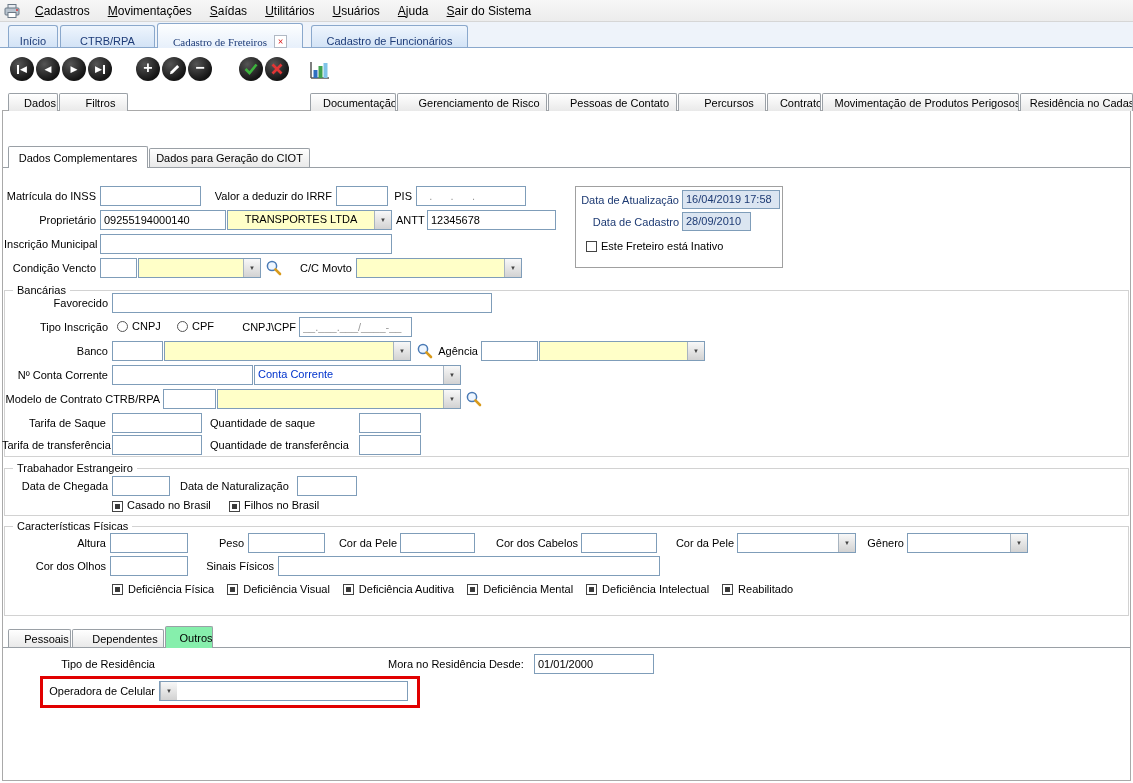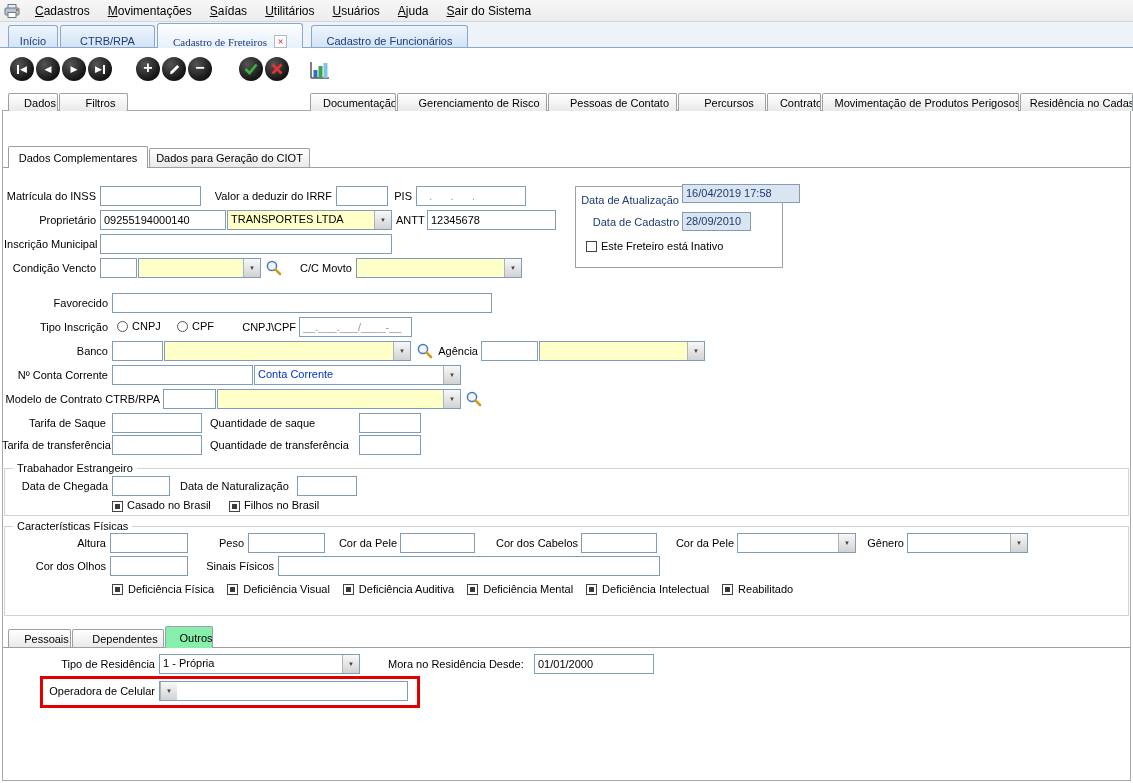--- a/index.html
+++ b/index.html
@@ -66,21 +66,21 @@
     position:absolute; height:20px; background:#fff; border:1px solid #7f9db9;
     font-family:"Liberation Sans", sans-serif; font-size:11px; padding:2px 3px; z-index:5; white-space:pre;
   }
   .inp.mask { color:#999; }
   .combo {
     position:absolute; height:20px; border:1px solid #7f9db9; background:#fff;
     display:flex; align-items:stretch; font-size:11px; z-index:5; cursor:pointer;
   }
   .combo.yellow { background:#ffffc8; }
   .combo .ct { flex:1; padding:2px 3px; overflow:hidden; white-space:pre; }
-  .combo .ct.right { text-align:left; }
+  .combo .ct.right { text-align:center; }
   .combo.blue-text .ct { color:#0033cc; }
   .combo .ar {
     width:17px; background:linear-gradient(#f8f8f8,#d2d2d2); border-left:1px solid #a8b4c0;
     display:flex; align-items:center; justify-content:center; font-size:6px; color:#444;
   }
   .lookup { position:absolute; width:18px; height:18px; cursor:pointer; z-index:5; }
   .group { position:absolute; border:1px solid #d2d2d2; z-index:4; }
   .gtitle { position:absolute; top:-7px; left:8px; background:#fff; padding:0 4px; font-size:11px; white-space:nowrap; }
   .chk { position:absolute; width:11px; height:11px; border:1px solid #444; background:#fff; z-index:5; cursor:pointer; }
   .chk-i { position:relative; display:inline-block; width:11px; height:11px; border:1px solid #444; background:#fff; cursor:pointer; }
@@ -267,26 +267,29 @@
     </svg>
   </div>
   <span class="lbl r" style="left:298px;top:262px;width:54px">C/C Movto</span>
   <div class="combo yellow" style="left:356px;top:258px;width:166px">
     <span class="ct"></span>
     <span class="ar">▼</span>
   </div>
 
   <div id="infobox"></div>
   <span class="lbl r navy" style="left:581px;top:194px;width:98px">Data de Atualização</span>
-  <div class="roval" style="left:682px;top:184px;width:118px">16/04/2019 17:58</div>
+  <div class="roval" style="left:682px;top:190px;width:98px">16/04/2019 17:58</div>
   <span class="lbl r navy" style="left:581px;top:216px;width:98px">Data de Cadastro</span>
   <div class="roval" style="left:682px;top:212px;width:69px">28/09/2010</div>
   <span class="chk" style="left:586px;top:241px"></span>
   <span class="lbl" style="left:601px;top:240px">Este Freteiro está Inativo</span>
 
+  <div class="group" style="left:4px;top:290px;width:1125px;height:167px">
+    <span class="gtitle">Bancárias</span>
+  </div>
   <span class="lbl r" style="left:18px;top:297px;width:90px">Favorecido</span>
   <input class="inp" style="left: 112px; top: 293px; width: 380px;" value="">
 
   <span class="lbl r" style="left:18px;top:321px;width:90px">Tipo Inscrição</span>
   <span class="radio" style="left:117px;top:321px"></span>
   <span class="lbl" style="left:132px;top:320px">CNPJ</span>
   <span class="radio" style="left:177px;top:321px"></span>
   <span class="lbl" style="left:192px;top:320px">CPF</span>
   <span class="lbl r" style="left:238px;top:321px;width:58px">CNPJ\CPF</span>
   <input class="inp mask" style="left: 299px; top: 317px; width: 113px;" value="__.___.___/____-__">
@@ -410,24 +413,20 @@
       <span>Pessoais</span>
     </div>
   <div class="mtab btab" style="left:72px;width:92px">
       <span>Dependentes</span>
     </div>
   <div class="mtab btab sel" style="left:165px;width:48px">
       <span>Outros</span>
     </div>
 
   <span class="lbl r" style="left:55px;top:658px;width:100px">Tipo de Residência</span>
-  <div class="combo" style="left:159px;top:654px;width:201px">
-    <span class="ct">1 - Própria</span>
-    <span class="ar">▼</span>
-  </div>
   <span class="lbl" style="left:388px;top:658px">Mora no Residência Desde:</span>
   <input class="inp" style="left: 534px; top: 654px; width: 120px;" value="01/01/2000">
 
   <span class="lbl r" style="left:48px;top:685px;width:107px">Operadora de Celular</span>
   <div class="combo" style="left:159px;top:681px;width:249px">
     <span class="ar">▼</span>
   </div>
 
   <div id="highlight"></div>
 

